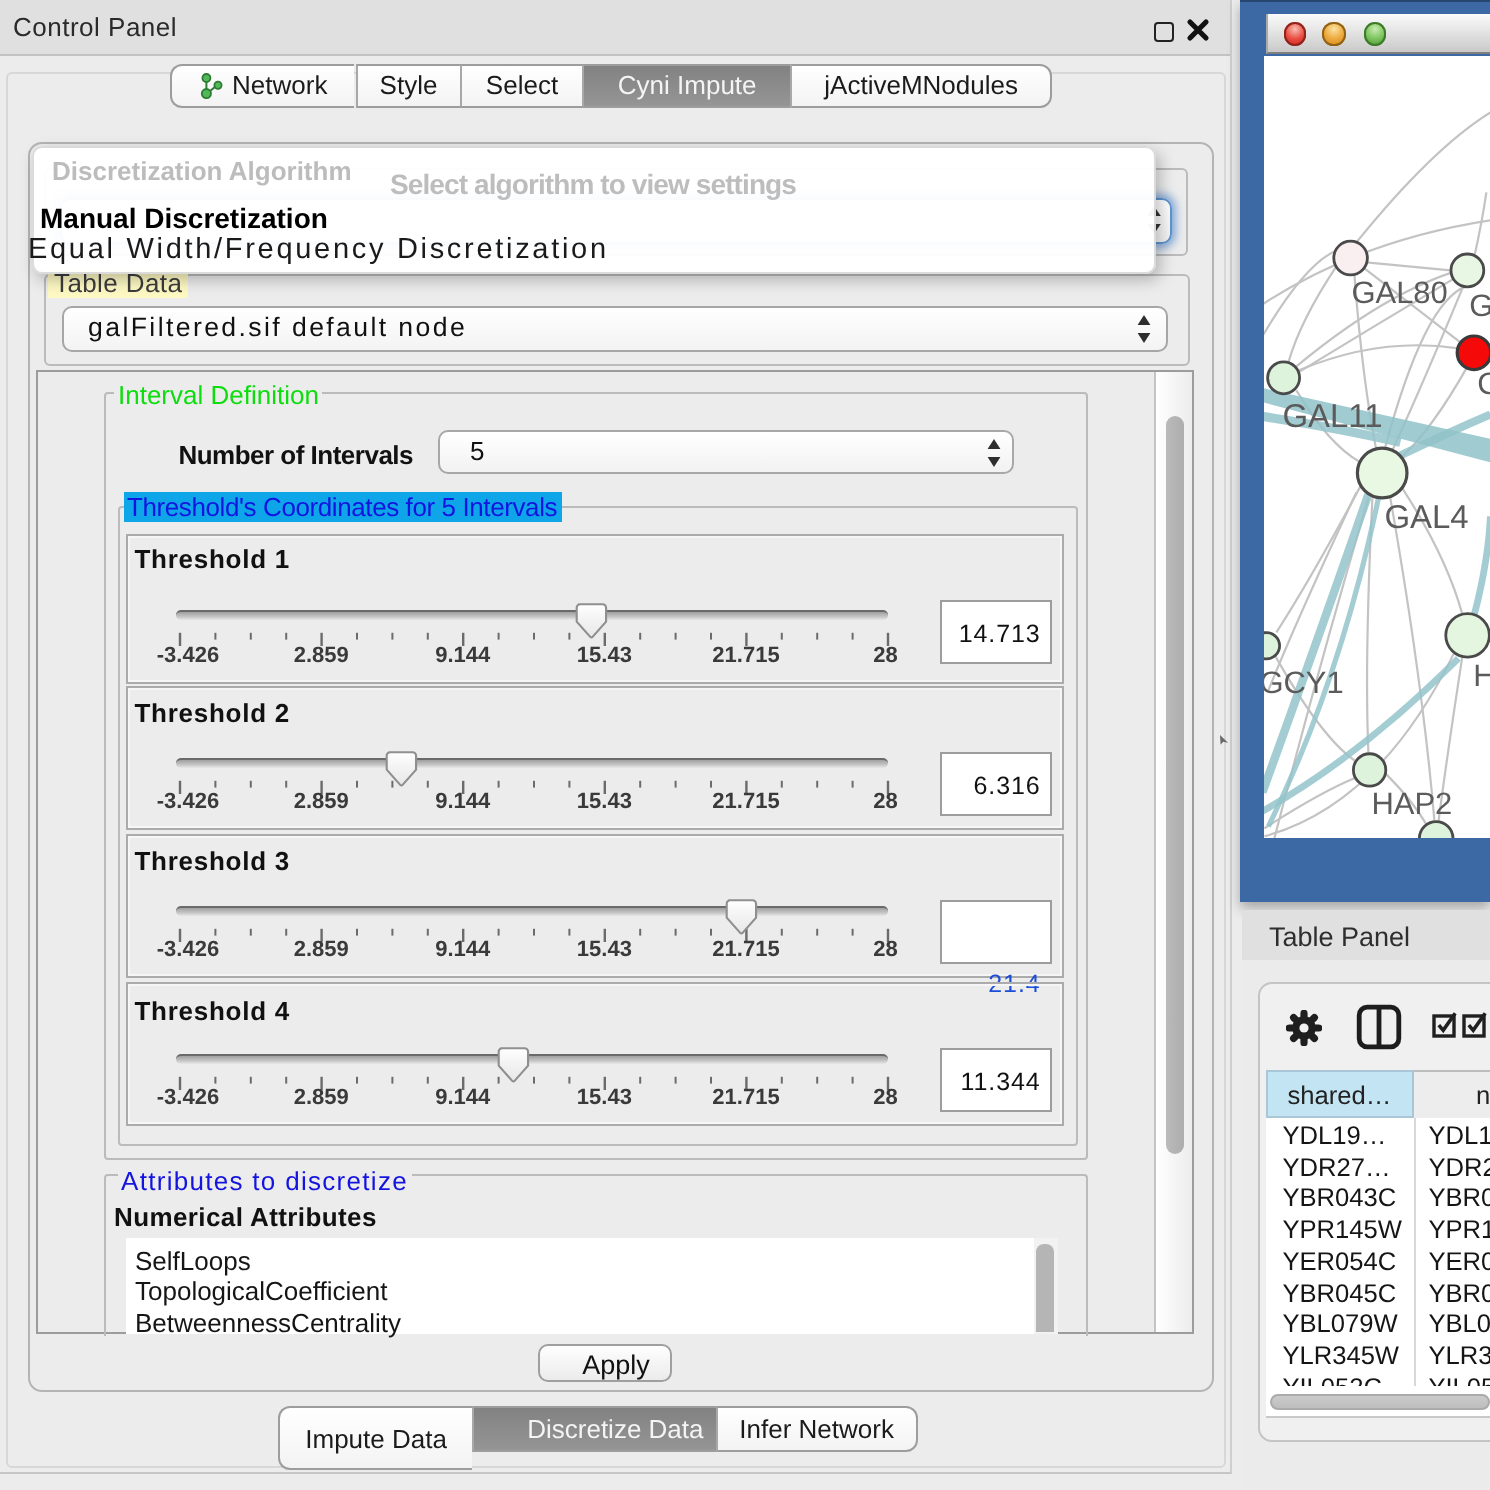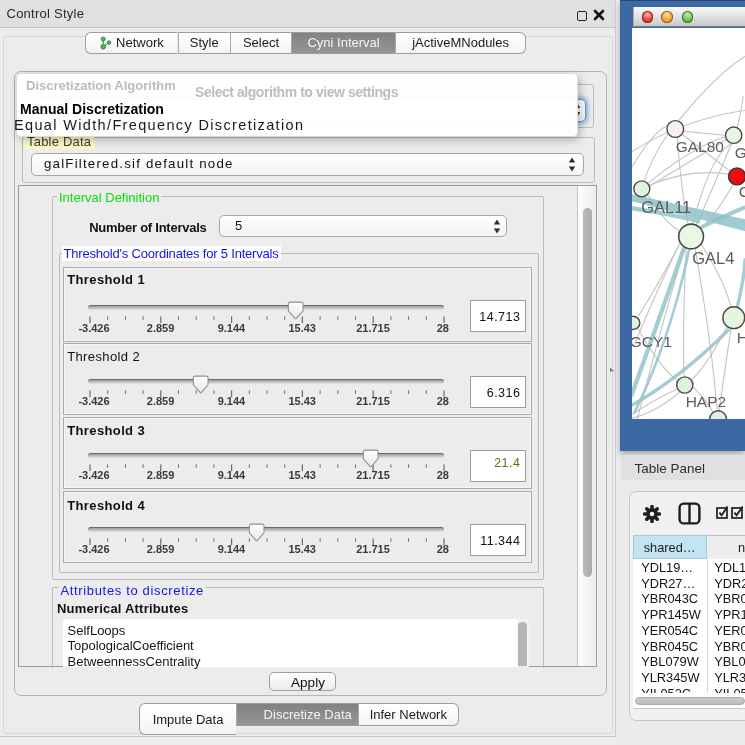--- a/index.html
+++ b/index.html
@@ -4,42 +4,42 @@
 html,body{margin:0;padding:0;}
 body{width:745px;height:745px;overflow:hidden;background:#ececec;
  font-family:"Liberation Sans", sans-serif; position:relative;}
 .abs{position:absolute;}
 .txt{position:absolute;white-space:nowrap;}
 svg{position:absolute;display:block;}
 </style></head><body>
 
 <div class="abs" style="left:0px;top:0px;width:615px;height:736px;background:#ececec;border-right:1px solid #cfcfcf;border-bottom:1px solid #c6c6c6;"></div>
 <div class="abs" style="left:0px;top:0px;width:615px;height:27px;background:#e1e0e0;border-bottom:1px solid #c2c2c2;"></div>
-<div class="txt" style="left:6.5px;top:6px;font-size:13px;letter-spacing:0.25px;color:#2a2a2a;">Control Style</div>
+<div class="txt" style="left:6.5px;top:6px;font-size:13px;letter-spacing:0.25px;color:#2a2a2a;">Control Panel</div>
 <div class="abs" style="left:577px;top:10.5px;width:8px;height:8px;border:1.5px solid #222;border-radius:2px;"></div>
 <svg style="left:593px;top:9px;" width="12" height="12" viewBox="0 0 12 12">
     <path d="M2 2 L10 10 M10 2 L2 10" stroke="#111" stroke-width="2.6" stroke-linecap="round"></path>
   </svg>
 <div class="abs" style="left:3px;top:36px;width:609.5px;height:698px;border:1px solid #d7d7d7;border-radius:3px;box-sizing:border-box;"></div>
 <div class="abs" style="left:85.3px;top:31.5px;width:92.2px;height:22.5px;background:linear-gradient(#ffffff,#f3f3f3);border-top-left-radius:6px;border-bottom-left-radius:6px;box-sizing:border-box;border-top:1px solid #9d9d9d;border-bottom:1px solid #9d9d9d;display:flex;align-items:center;justify-content:center;border-left:1px solid #9d9d9d;">
     <span style="font-size:13px;color:#1b1b1b;white-space:nowrap;"><svg width="12" height="14" viewBox="0 0 12 14" style="position:relative;display:inline-block;vertical-align:-3px;margin-right:4px;">
         <circle cx="3.2" cy="3" r="2" fill="#52b85a" stroke="#2c7d32" stroke-width="0.9"></circle>
         <circle cx="3.2" cy="10.8" r="2.3" fill="#52b85a" stroke="#2c7d32" stroke-width="0.9"></circle>
         <circle cx="9" cy="6.6" r="1.8" fill="#52b85a" stroke="#2c7d32" stroke-width="0.9"></circle>
         <path d="M3.2 5 L3.2 8.5 M4.9 9.6 L7.6 7.4" stroke="#2c7d32" stroke-width="1" fill="none"></path>
       </svg>Network</span>
   </div>
 <div class="abs" style="left:177.5px;top:31.5px;width:52.5px;height:22.5px;background:linear-gradient(#ffffff,#f3f3f3);border-left:1px solid #a8a8a8;box-sizing:border-box;border-top:1px solid #9d9d9d;border-bottom:1px solid #9d9d9d;display:flex;align-items:center;justify-content:center;">
     <span style="font-size:13px;color:#1b1b1b;white-space:nowrap;">Style</span>
   </div>
 <div class="abs" style="left:230px;top:31.5px;width:61px;height:22.5px;background:linear-gradient(#ffffff,#f3f3f3);border-left:1px solid #a8a8a8;box-sizing:border-box;border-top:1px solid #9d9d9d;border-bottom:1px solid #9d9d9d;display:flex;align-items:center;justify-content:center;">
     <span style="font-size:13px;color:#1b1b1b;white-space:nowrap;">Select</span>
   </div>
 <div class="abs" style="left:291px;top:31.5px;width:104.2px;height:22.5px;background:linear-gradient(#828282,#959595);border-left:1px solid #a8a8a8;box-sizing:border-box;border-top:1px solid #9d9d9d;border-bottom:1px solid #9d9d9d;display:flex;align-items:center;justify-content:center;">
-    <span style="font-size:13px;color:#f4f4f4;white-space:nowrap;">Cyni Interval</span>
+    <span style="font-size:13px;color:#f4f4f4;white-space:nowrap;">Cyni Impute</span>
   </div>
 <div class="abs" style="left:395.2px;top:31.5px;width:130.8px;height:22.5px;background:linear-gradient(#ffffff,#f3f3f3);border-top-right-radius:6px;border-bottom-right-radius:6px;border-left:1px solid #a8a8a8;box-sizing:border-box;border-top:1px solid #9d9d9d;border-bottom:1px solid #9d9d9d;display:flex;align-items:center;justify-content:center;border-right:1px solid #9d9d9d;">
     <span style="font-size:13px;color:#1b1b1b;white-space:nowrap;">jActiveMNodules</span>
   </div>
 <div class="abs" style="left:13.5px;top:70.5px;width:593.5px;height:625px;border:1.5px solid #b4b4b4;border-radius:7px;background:#ececec;box-sizing:border-box;"></div>
 <div class="abs" style="left:22px;top:84px;width:570px;height:42px;border:1px solid #bbbbbb;border-radius:3px;"></div>
 <div class="abs" style="left:30px;top:98.5px;width:556px;height:23px;background:linear-gradient(#ffffff,#f2f2f2);border:1.5px solid #5e94d1;border-radius:5px;box-sizing:border-box;box-shadow:0 0 4px 2px rgba(100,150,210,0.75);"></div>
 <svg style="left:572px;top:102px;" width="10" height="16" viewBox="0 0 10 16">
     <path d="M5 1 L8.4 6 L1.6 6 Z" fill="#333"></path>
     <path d="M5 15 L8.4 10 L1.6 10 Z" fill="#333"></path>
@@ -58,21 +58,21 @@
 <div class="abs" style="left:52.3px;top:196.3px;width:490px;height:382px;border:1px solid #bbbbbb;border-radius:2px;"></div>
 <div class="txt" style="left:57px;top:189.5px;font-size:13px;color:#0ddd0d;background:#ececec;padding:0 2px;">Interval Definition</div>
 <div class="txt" style="left:89.2px;top:219.5px;font-size:13px;font-weight:bold;letter-spacing:-0.25px;color:#111;">Number of Intervals</div>
 <div class="abs" style="left:218.5px;top:215px;width:288px;height:21.5px;background:linear-gradient(#ffffff,#f2f2f2);border:1px solid #a8a8a8;border-radius:5px;box-sizing:border-box;"></div>
 <div class="txt" style="left:235px;top:218.3px;font-size:13px;color:#111;">5</div>
 <svg style="left:492px;top:218.5px;" width="10" height="15" viewBox="0 0 10 15">
     <path d="M5 0.5 L8.2 5.5 L1.8 5.5 Z" fill="#2e2e2e"></path>
     <path d="M5 14.5 L8.2 9.5 L1.8 9.5 Z" fill="#2e2e2e"></path>
   </svg>
 <div class="abs" style="left:58.7px;top:252.8px;width:478.8px;height:318px;border:1px solid #bbbbbb;border-radius:2px;"></div>
-<div class="txt" style="left:61.5px;top:246.3px;font-size:13px;letter-spacing:-0.2px;color:#1414e0;background:#ffffff;padding:0 2px;">Threshold's Coordinates for 5 Intervals</div>
+<div class="txt" style="left:61.5px;top:246.3px;font-size:13px;letter-spacing:-0.2px;color:#1414e0;background:#0ea5e9;padding:0 2px;">Threshold's Coordinates for 5 Intervals</div>
 <div class="abs" style="left:63px;top:267.2px;width:469px;height:75.0px;border:1px solid #ababab;box-shadow:inset 0 0 0 1px #f6f6f6;box-sizing:border-box;"></div>
 <div class="txt" style="left:67.2px;top:272.4px;font-size:13px;font-weight:bold;letter-spacing:0.38px;color:#111;">Threshold 1</div>
 <div class="abs" style="left:87.5px;top:305.0px;width:356.8px;height:5px;background:linear-gradient(#9f9f9f,#c6c6c6 60%,#e8e8e8);border-radius:2.5px;border-top:1px solid #6a6a6a;box-sizing:border-box;"></div>
 <svg style="left:86.8px;top:315.7px;" width="360.0px" height="8" viewBox="0 0 360.0 8">
     <rect x="2.40" y="0.4" width="1.2" height="6.6" fill="#6b6b6b"></rect>
     <rect x="20.20" y="0.4" width="1.0" height="3.4" fill="#6b6b6b"></rect>
     <rect x="37.90" y="0.4" width="1.0" height="3.4" fill="#6b6b6b"></rect>
     <rect x="55.60" y="0.4" width="1.0" height="3.4" fill="#6b6b6b"></rect>
     <rect x="73.20" y="0.4" width="1.2" height="6.6" fill="#6b6b6b"></rect>
     <rect x="91.00" y="0.4" width="1.0" height="3.4" fill="#6b6b6b"></rect>
@@ -104,21 +104,21 @@
       <linearGradient id="thg0" x1="0" y1="0" x2="0" y2="1">
         <stop offset="0" stop-color="#ffffff"></stop>
         <stop offset="0.5" stop-color="#f2f2f2"></stop>
         <stop offset="1" stop-color="#e8e8e8"></stop>
       </linearGradient>
     </defs>
   </svg>
 <div class="abs" style="left:470.3px;top:300.3px;width:55.8px;height:31.8px;background:#fff;border:1px solid #9d9d9d;box-sizing:border-box;"></div>
 <div class="txt" style="left:470.3px;top:309.90000000000003px;width:50px;text-align:right;font-size:12.5px;letter-spacing:0.45px;color:#111;">14.713</div>
 <div class="abs" style="left:63px;top:342.8px;width:469px;height:72.1px;border:1px solid #ababab;box-shadow:inset 0 0 0 1px #f6f6f6;box-sizing:border-box;"></div>
-<div class="txt" style="left:67.2px;top:348.5px;font-size:13px;font-weight:normal;letter-spacing:0.38px;color:#111;">Threshold 2</div>
+<div class="txt" style="left:67.2px;top:348.5px;font-size:13px;font-weight:bold;letter-spacing:0.38px;color:#111;">Threshold 2</div>
 <div class="abs" style="left:87.5px;top:379.1px;width:356.8px;height:5px;background:linear-gradient(#9f9f9f,#c6c6c6 60%,#e8e8e8);border-radius:2.5px;border-top:1px solid #6a6a6a;box-sizing:border-box;"></div>
 <svg style="left:86.8px;top:389.8px;" width="360.0px" height="8" viewBox="0 0 360.0 8">
     <rect x="2.40" y="0.4" width="1.2" height="6.6" fill="#6b6b6b"></rect>
     <rect x="20.20" y="0.4" width="1.0" height="3.4" fill="#6b6b6b"></rect>
     <rect x="37.90" y="0.4" width="1.0" height="3.4" fill="#6b6b6b"></rect>
     <rect x="55.60" y="0.4" width="1.0" height="3.4" fill="#6b6b6b"></rect>
     <rect x="73.20" y="0.4" width="1.2" height="6.6" fill="#6b6b6b"></rect>
     <rect x="91.00" y="0.4" width="1.0" height="3.4" fill="#6b6b6b"></rect>
     <rect x="108.70" y="0.4" width="1.0" height="3.4" fill="#6b6b6b"></rect>
     <rect x="126.40" y="0.4" width="1.0" height="3.4" fill="#6b6b6b"></rect>
@@ -190,21 +190,21 @@
     <path d="M2.2 1.2 h12.6 a1.8 1.8 0 0 1 1.8 1.8 v7.4 L9.5 18.6 a0.7 0.7 0 0 1 -1 0 L1.4 10.4 v-7.4 a1.8 1.8 0 0 1 1.8 -1.8 Z" fill="url(#thg2)" stroke="#8f8f8f" stroke-width="1.1"></path>
     <defs>
       <linearGradient id="thg2" x1="0" y1="0" x2="0" y2="1">
         <stop offset="0" stop-color="#ffffff"></stop>
         <stop offset="0.5" stop-color="#f2f2f2"></stop>
         <stop offset="1" stop-color="#e8e8e8"></stop>
       </linearGradient>
     </defs>
   </svg>
 <div class="abs" style="left:470.3px;top:449.8px;width:55.8px;height:31.8px;background:#fff;border:1px solid #9d9d9d;box-sizing:border-box;"></div>
-<div class="txt" style="left:470.3px;top:456px;width:50px;text-align:right;font-size:12.5px;letter-spacing:0.45px;color:#4d7c0f;">21.4</div>
+<div class="txt" style="left:470.3px;top:485px;width:50px;text-align:right;font-size:12.5px;letter-spacing:0.45px;color:#1d4ed8;">21.4</div>
 <div class="abs" style="left:63px;top:491.2px;width:469px;height:71.8px;border:1px solid #ababab;box-shadow:inset 0 0 0 1px #f6f6f6;box-sizing:border-box;"></div>
 <div class="txt" style="left:67.2px;top:497.6px;font-size:13px;font-weight:bold;letter-spacing:0.38px;color:#111;">Threshold 4</div>
 <div class="abs" style="left:87.5px;top:527.4px;width:356.8px;height:5px;background:linear-gradient(#9f9f9f,#c6c6c6 60%,#e8e8e8);border-radius:2.5px;border-top:1px solid #6a6a6a;box-sizing:border-box;"></div>
 <svg style="left:86.8px;top:538.1px;" width="360.0px" height="8" viewBox="0 0 360.0 8">
     <rect x="2.40" y="0.4" width="1.2" height="6.6" fill="#6b6b6b"></rect>
     <rect x="20.20" y="0.4" width="1.0" height="3.4" fill="#6b6b6b"></rect>
     <rect x="37.90" y="0.4" width="1.0" height="3.4" fill="#6b6b6b"></rect>
     <rect x="55.60" y="0.4" width="1.0" height="3.4" fill="#6b6b6b"></rect>
     <rect x="73.20" y="0.4" width="1.2" height="6.6" fill="#6b6b6b"></rect>
     <rect x="91.00" y="0.4" width="1.0" height="3.4" fill="#6b6b6b"></rect>

